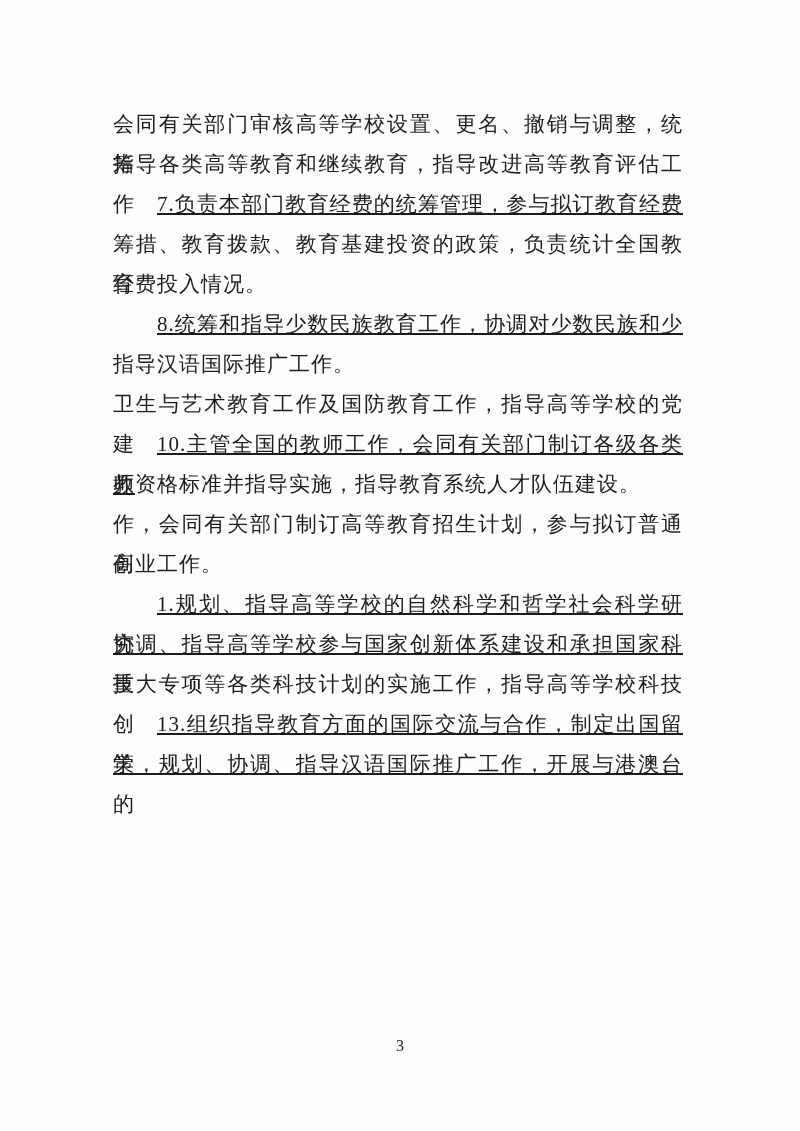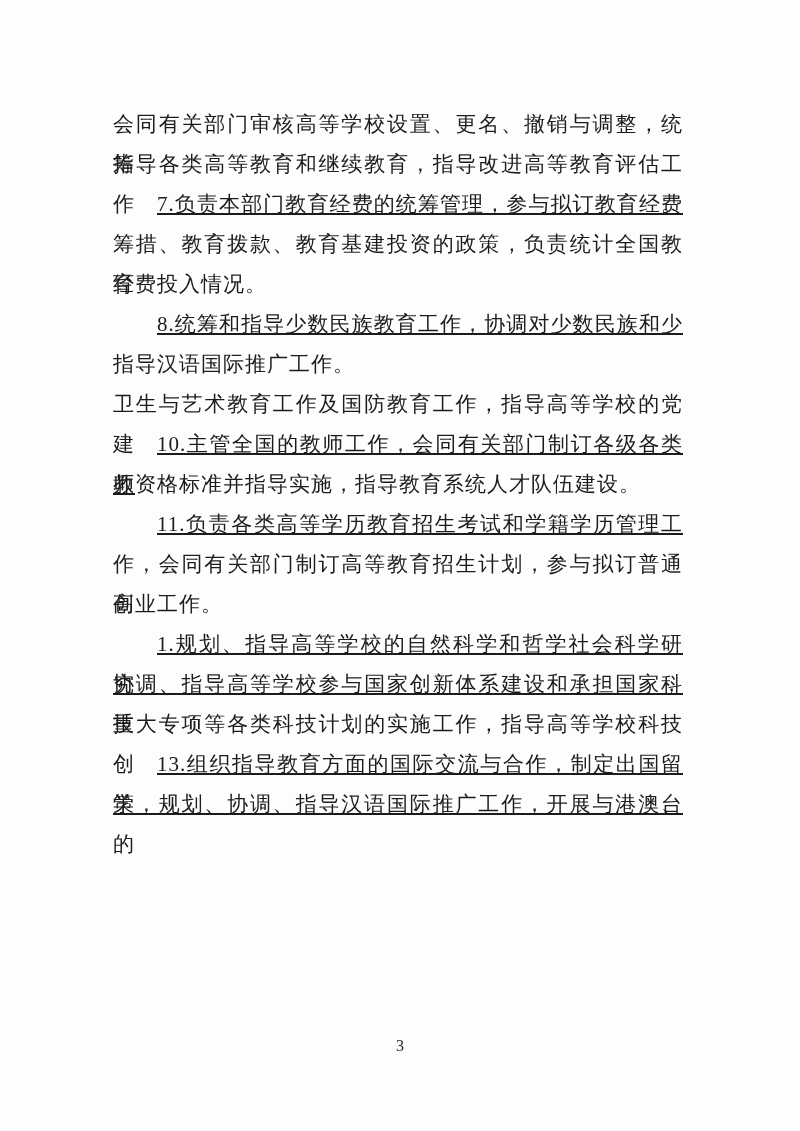--- a/index.html
+++ b/index.html
@@ -59,21 +59,20 @@
       <div class="line justify">会同有关部门审核高等学校设置、更名、撤销与调整，统筹</div>
       <div class="line justify">指导各类高等教育和继续教育，指导改进高等教育评估工作。</div>
       <div class="line indent justify">7.负责本部门教育经费的统筹管理，参与拟订教育经费</div>
       <div class="line justify">筹措、教育拨款、教育基建投资的政策，负责统计全国教育</div>
       <div class="line">经费投入情况。</div>
       <div class="line indent justify">8.统筹和指导少数民族教育工作，协调对少数民族和少</div>
       <div class="line">指导汉语国际推广工作。</div>
       <div class="line justify">卫生与艺术教育工作及国防教育工作，指导高等学校的党建</div>
       <div class="line indent justify">10.主管全国的教师工作，会同有关部门制订各级各类教</div>
       <div class="line">师资格标准并指导实施，指导教育系统人才队伍建设。</div>
-      <div class="line indent justify">11.负责各类高等学历教育招生考试和学籍学历管理工</div>
       <div class="line justify">作，会同有关部门制订高等教育招生计划，参与拟订普通高</div>
       <div class="line">创业工作。</div>
       <div class="line indent justify">1.规划、指导高等学校的自然科学和哲学社会科学研究，</div>
       <div class="line justify">协调、指导高等学校参与国家创新体系建设和承担国家科技</div>
       <div class="line justify">重大专项等各类科技计划的实施工作，指导高等学校科技创</div>
       <div class="line indent justify">13.组织指导教育方面的国际交流与合作，制定出国留学、</div>
       <div class="line justify">策，规划、协调、指导汉语国际推广工作，开展与港澳台的</div>
     </div>
   <div class="page-number">3</div>
 </div>

